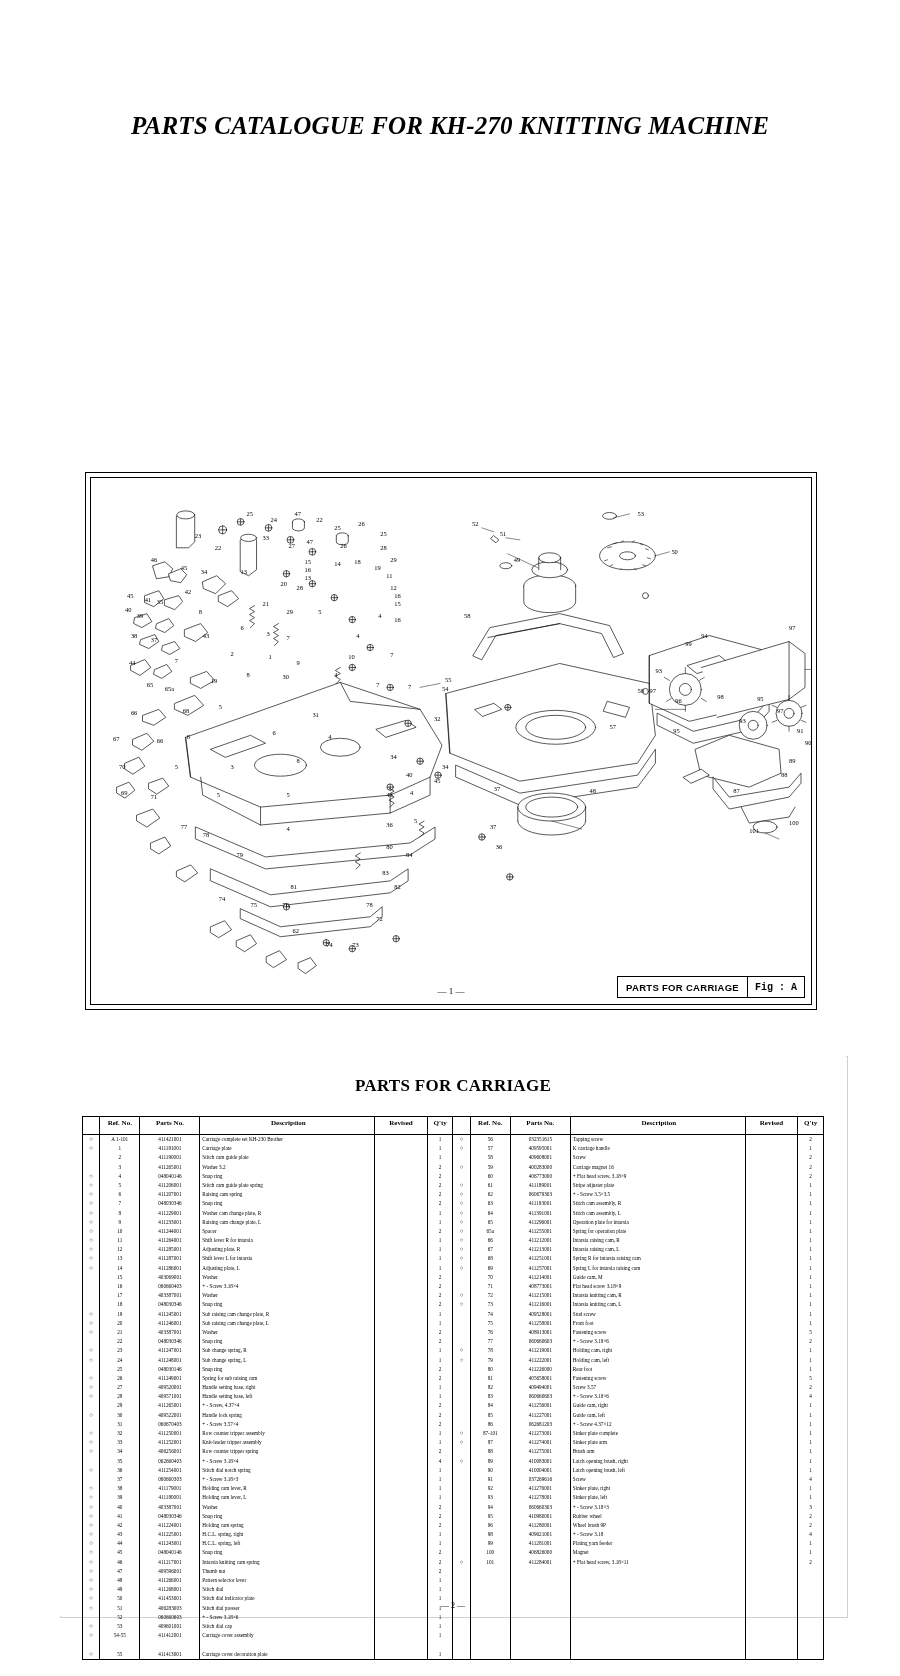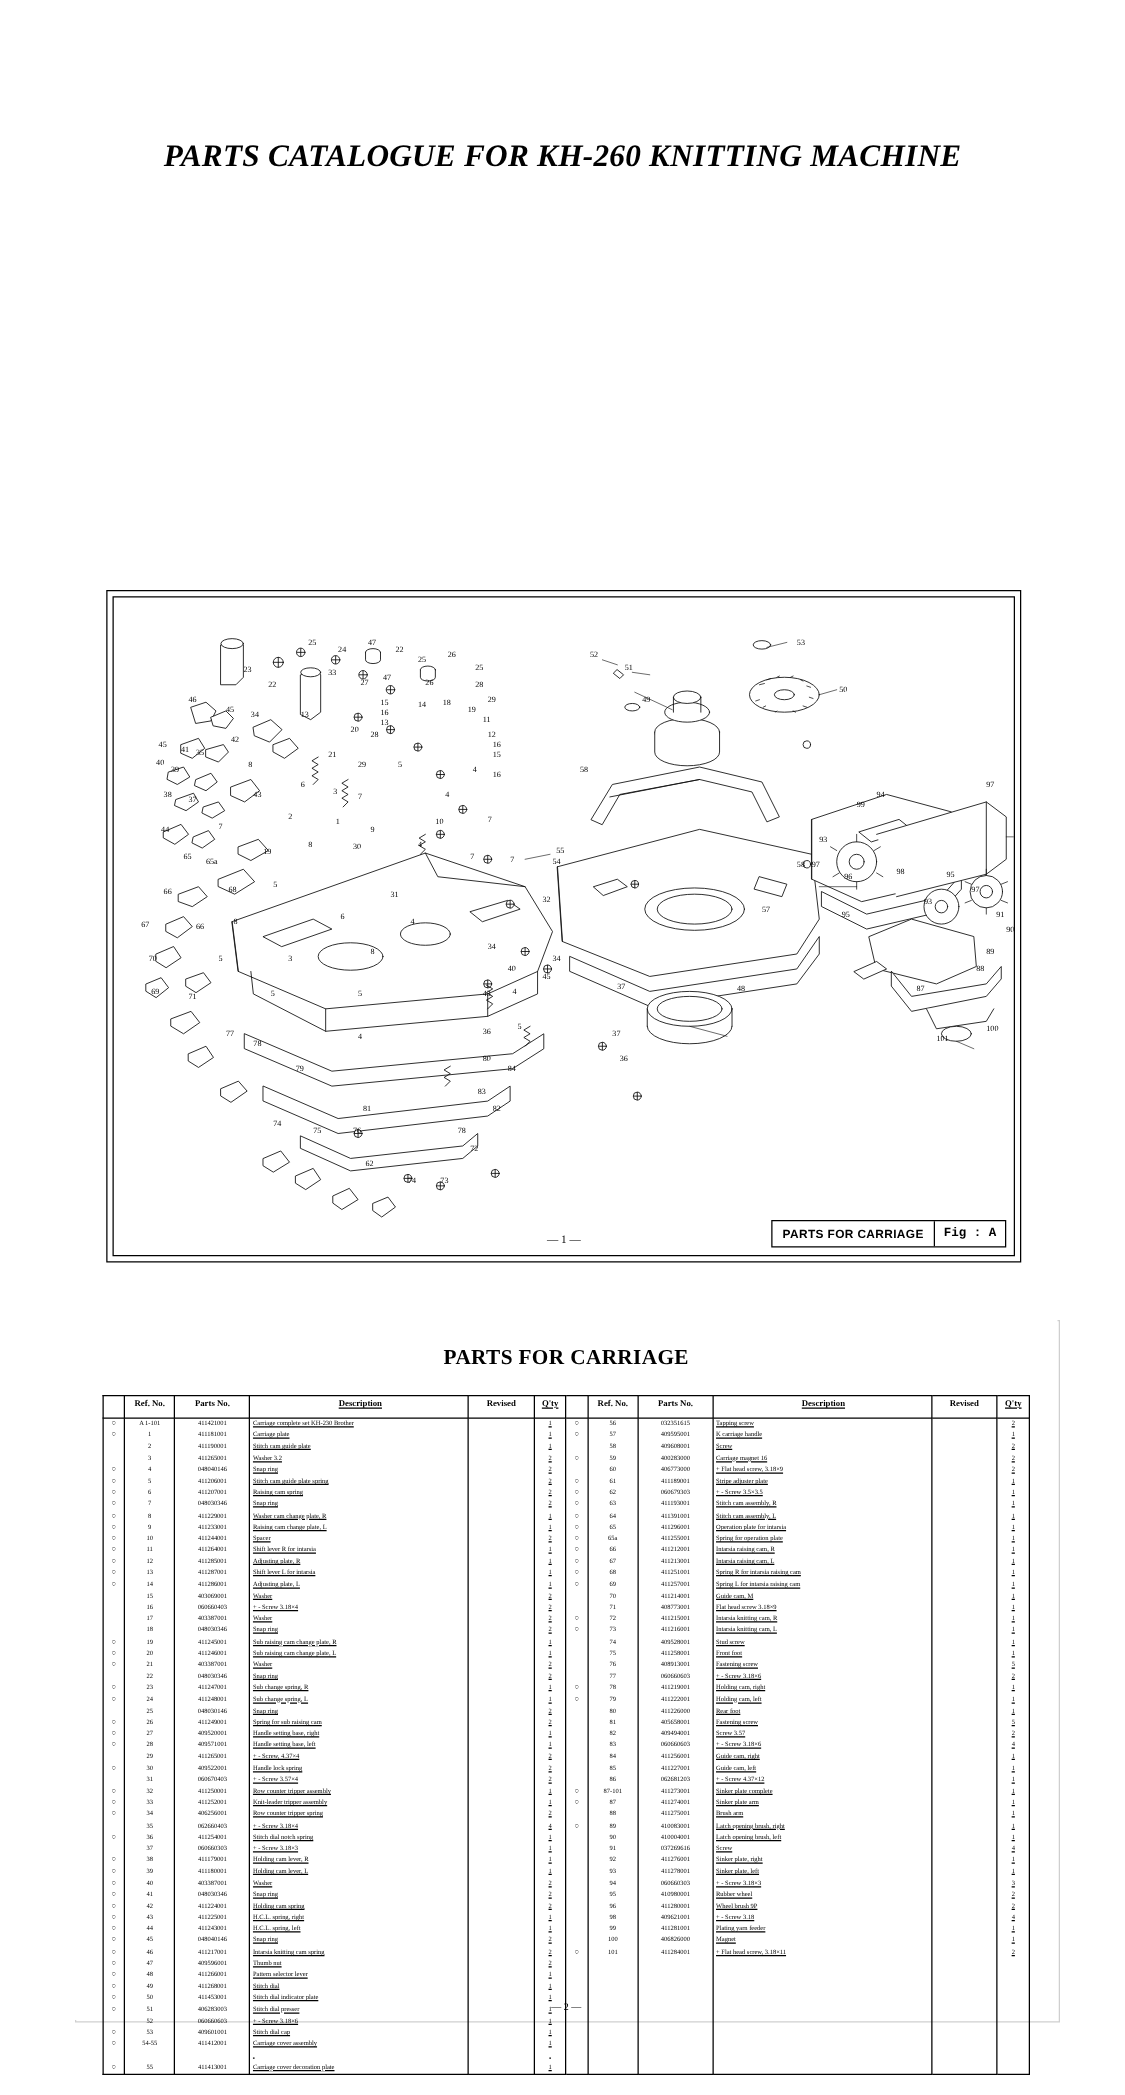--- a/index.html
+++ b/index.html
@@ -55,43 +55,43 @@
   }
   table.parts th,table.parts td{
     border:0.6px solid #000;padding:0 1px;vertical-align:top;
   }
   table.parts thead th{
     text-align:center;font-size:7px;font-weight:bold;padding:2px 1px;height:13px;
   }
   .c-mark{width:11px;text-align:center;}
   .c-ref{width:30px;text-align:center;}
   .c-part{width:46px;text-align:center;}
-  .c-desc{width:138px;text-align:left;padding-left:3px !important;text-decoration:underline;}
+  .c-desc{width:138px;text-align:left;padding-left:3px !important;}
   .c-rev{width:40px;}
-  .c-qty{width:18px;text-align:center;text-decoration:underline;}
+  .c-qty{width:18px;text-align:center;}
   td.c-desc{white-space:nowrap;overflow:hidden;}
   .rowline{display:block;height:9.2px;line-height:9.2px;white-space:nowrap;overflow:hidden;}
   .rowline.mk{text-align:center;font-size:6px;}
   .rowline.ct{text-align:center;}
   .rowline.lt{text-align:left;padding-left:2px;}
   td.nopad{padding:0 !important;}
   .list-pagenum{
     position:absolute;bottom:6px;left:0;width:100%;text-align:center;font-size:8px;
   }
   .outer-frame{
     position:absolute;left:60px;top:1056px;width:786px;height:560px;
     border:1px solid #cfcfcf;pointer-events:none;
   }
 </style>
 </head>
 <body>
 
 <div class="page">
 
-  <div class="main-title">PARTS CATALOGUE FOR KH-260 KNITTING MACHINE</div>
+  <div class="main-title">PARTS CATALOGUE FOR KH-270 KNITTING MACHINE</div>
 
   <div class="fig-page">
     <div class="fig-inner">
 
       <svg class="fig-canvas" viewBox="0 0 722 528">
         <g fill="none" stroke="#111" stroke-width="0.7" stroke-linejoin="round" stroke-linecap="round">
 
           <path d="M95 260 L250 205 L330 232 L352 268 L340 300 L300 318 L170 330 L100 300 Z" fill="#fff"></path>
           <path d="M95 260 L100 300"></path>
           <path d="M250 205 L260 224 L330 232"></path>

